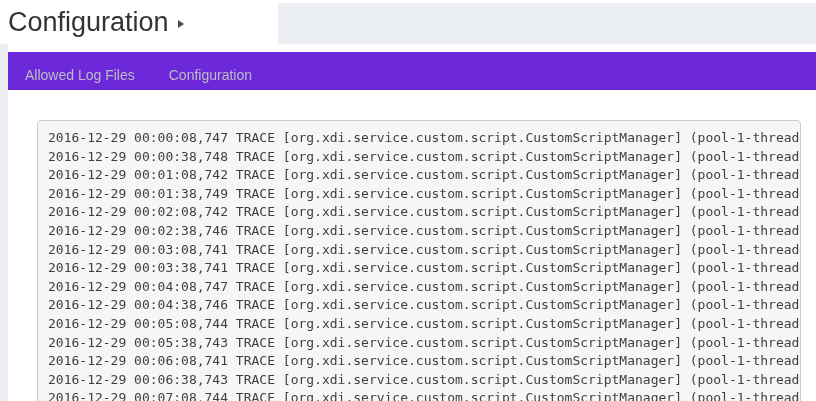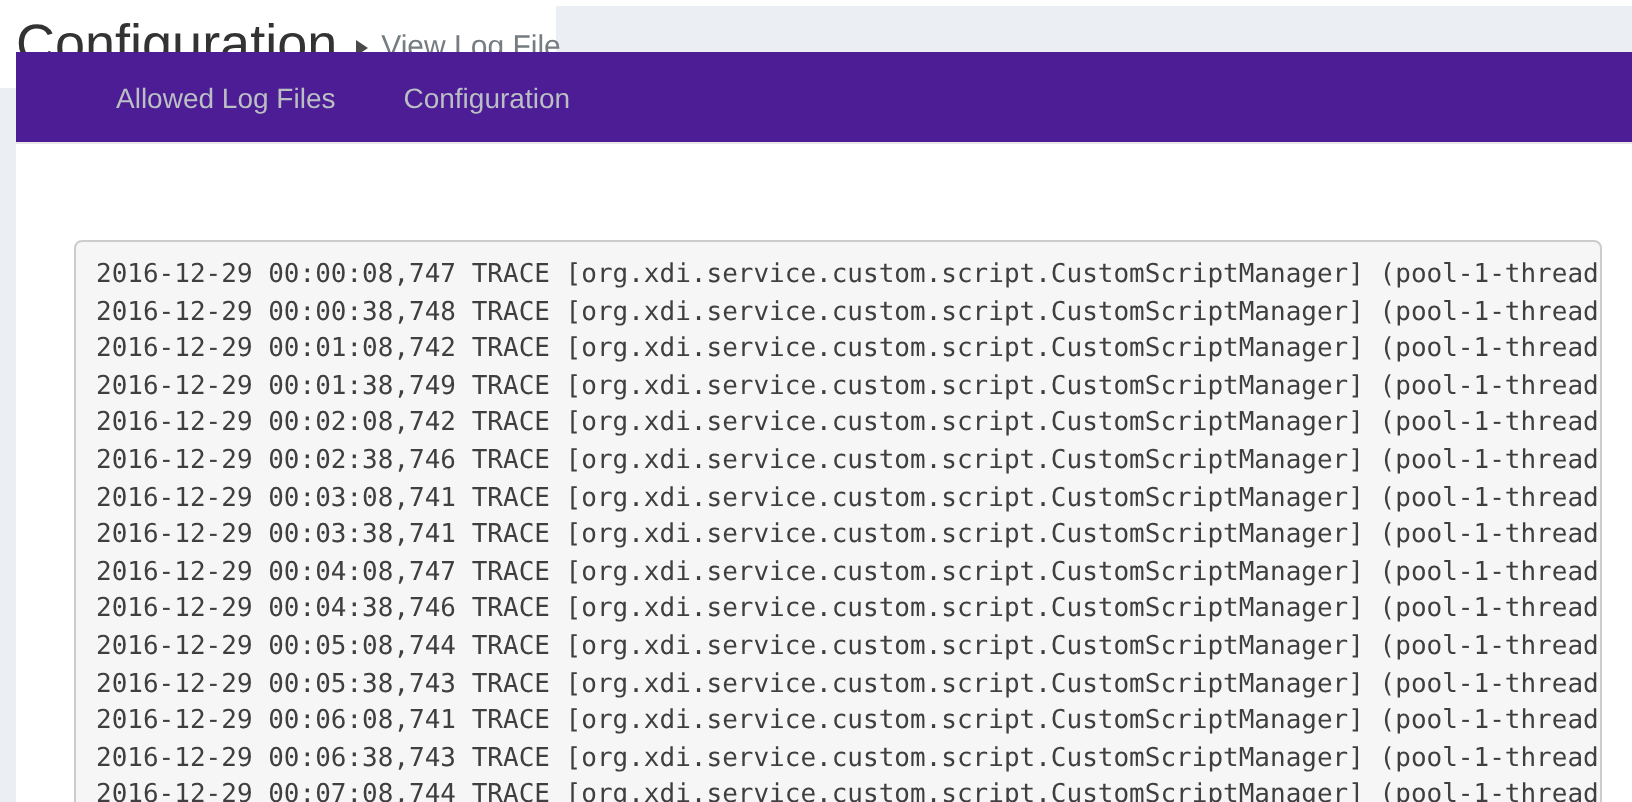--- a/index.html
+++ b/index.html
@@ -15,21 +15,21 @@
   .header{position:absolute;left:0;top:0;width:816px;height:44px;background:#ffffff;}
   .header-gray{position:absolute;left:278px;right:0;top:3px;height:41px;background:#ebeef3;}
   .header-inner{position:absolute;left:8px;top:0;height:44px;display:flex;align-items:center;}
   .page-title{font-size:27px;color:#333333;letter-spacing:0;line-height:44px;}
   .crumb-caret{
     width:0;height:0;margin:4px 7px 0 9px;
     border-left:6px solid #4a4a4a;border-top:4px solid transparent;border-bottom:4px solid transparent;
   }
   .crumb-text{font-size:15px;color:#757c82;margin-top:3px;}
   
-  .tabbar{position:absolute;top:26px;left:8px;right:0;height:46px;background:#4c1d95;padding-left:33px;}
+  .tabbar{position:absolute;top:52px;left:8px;right:0;height:46px;background:#6d28d9;}
   .tabbar-border{position:absolute;left:0;right:0;bottom:0;height:1px;background:#e7e7e7;}
   .tabs{position:relative;display:flex;height:100%;align-items:stretch;}
   .tab{
     display:flex;align-items:center;justify-content:center;
     padding:0 17px;font-size:14px;color:#babfc4;cursor:pointer;white-space:nowrap;
   }
   .tab--active{
     position:relative;z-index:2;background:#ffffff;
     border-left:1px solid #e3e3e3;border-right:1px solid #e3e3e3;
     border-top:4px solid #3c8dbc;
@@ -50,21 +50,20 @@
 </head>
 <body>
 
 <div class="gutter"></div>
 
 <div class="header">
   <div class="header-gray"></div>
   <div class="header-inner">
     <span class="page-title">Configuration</span>
     <span class="crumb-caret"></span>
-    <span class="crumb-text">View Log File</span>
   </div>
 </div>
 
 <div class="tabbar">
   <div class="tabbar-border"></div>
   <div class="tabs">
     <div class="tab">Allowed Log Files</div>
     <div class="tab">Configuration</div>
   </div>
 </div>

